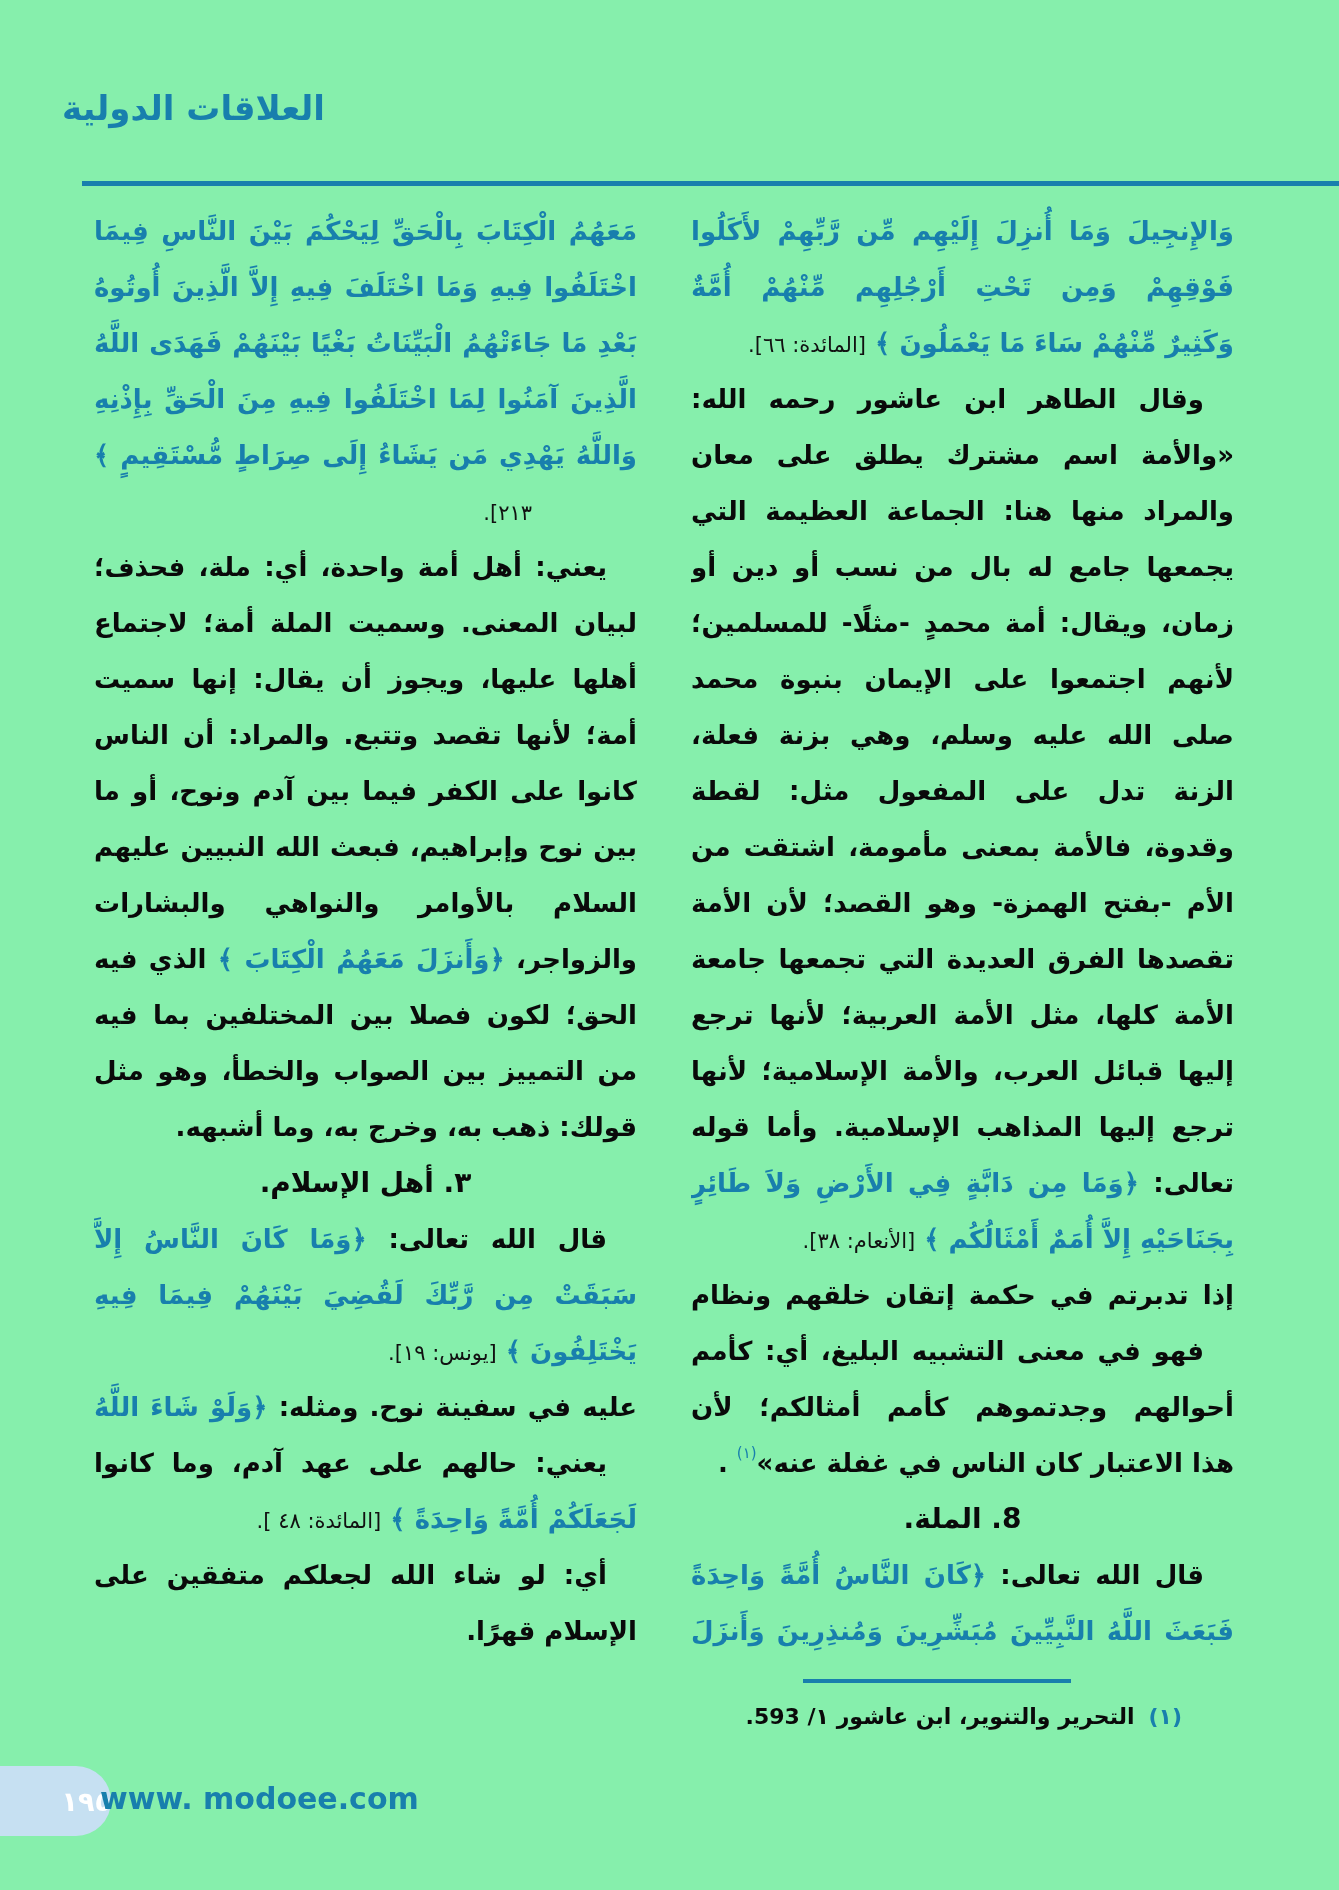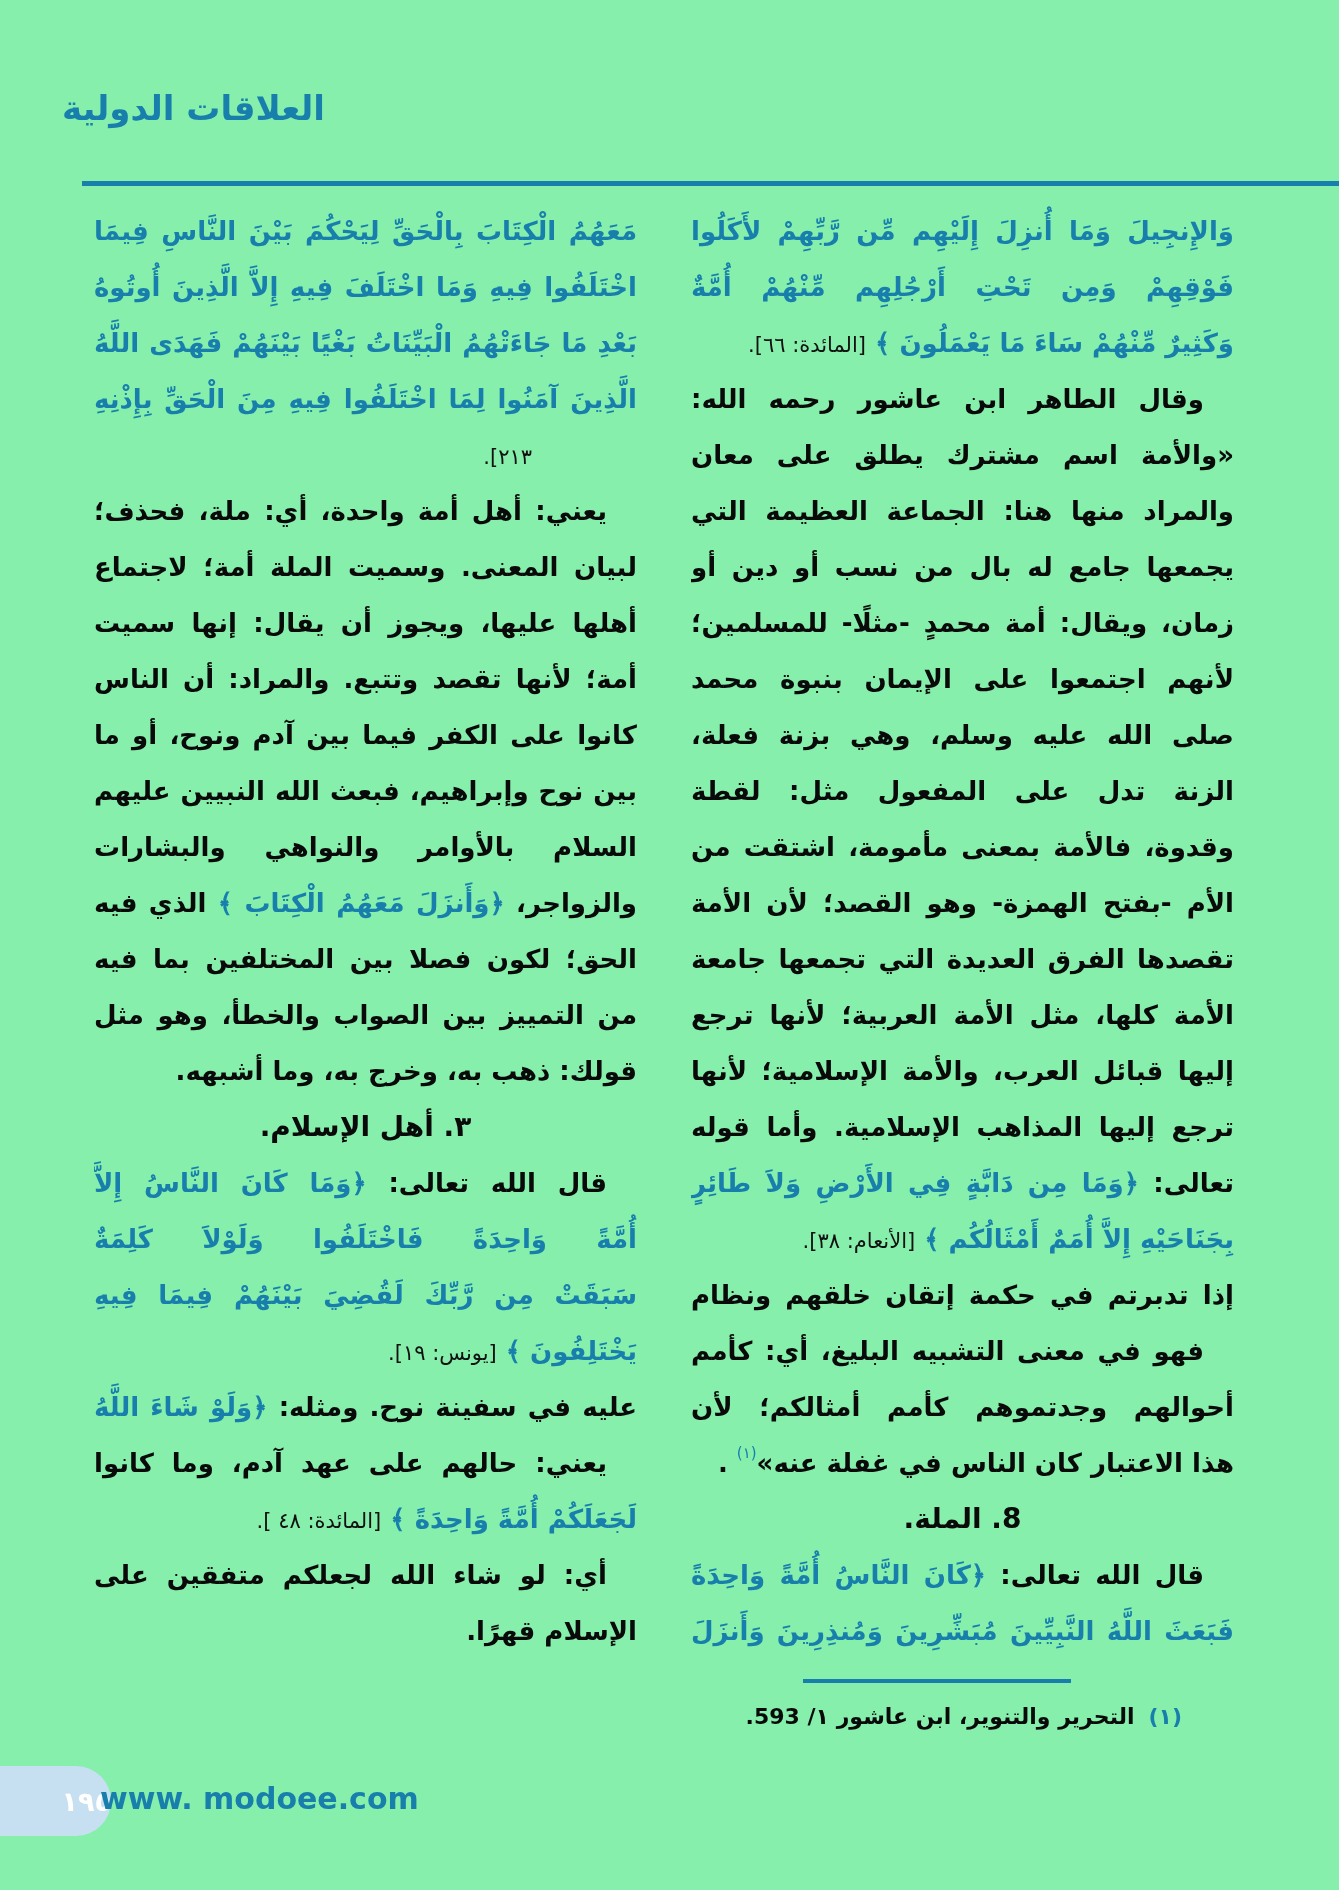--- a/index.html
+++ b/index.html
@@ -113,35 +113,35 @@
       <div class="footnote-line">
         <span class="footnote-marker">(١)</span><span>التحرير والتنوير، ابن عاشور ١/ 593.</span>
       </div>
     </div>
     <div class="col">
       <div>
           <div class="line j"><span class="seg-v">مَعَهُمُ الْكِتَابَ بِالْحَقِّ لِيَحْكُمَ بَيْنَ النَّاسِ فِيمَا</span></div>
           <div class="line j"><span class="seg-v">اخْتَلَفُوا فِيهِ وَمَا اخْتَلَفَ فِيهِ إِلاَّ الَّذِينَ أُوتُوهُ مِن</span></div>
           <div class="line j"><span class="seg-v">بَعْدِ مَا جَاءَتْهُمُ الْبَيِّنَاتُ بَغْيًا بَيْنَهُمْ فَهَدَى اللَّهُ</span></div>
           <div class="line j"><span class="seg-v">الَّذِينَ آمَنُوا لِمَا اخْتَلَفُوا فِيهِ مِنَ الْحَقِّ بِإِذْنِهِ</span></div>
+          <div class="line j"><span class="seg-v">وَاللَّهُ يَهْدِي مَن يَشَاءُ إِلَى صِرَاطٍ مُّسْتَقِيمٍ ﴾ </span></div>
           <div class="line numcont"><span class="seg-r">٢١٣].</span></div>
           <div class="line j ind"><span class="seg-b">يعني: أهل أمة واحدة، أي: ملة، فحذف؛</span></div>
           <div class="line j"><span class="seg-b">لبيان المعنى. وسميت الملة أمة؛ لاجتماع</span></div>
           <div class="line j"><span class="seg-b">أهلها عليها، ويجوز أن يقال: إنها سميت</span></div>
           <div class="line j"><span class="seg-b">أمة؛ لأنها تقصد وتتبع. والمراد: أن الناس</span></div>
           <div class="line j"><span class="seg-b">كانوا على الكفر فيما بين آدم ونوح، أو ما</span></div>
           <div class="line j"><span class="seg-b">بين نوح وإبراهيم، فبعث الله النبيين عليهم</span></div>
           <div class="line j"><span class="seg-b">السلام بالأوامر والنواهي والبشارات</span></div>
           <div class="line j"><span class="seg-b">والزواجر، </span><span class="seg-v">﴿وَأَنزَلَ مَعَهُمُ الْكِتَابَ ﴾ </span><span class="seg-b">الذي فيه</span></div>
           <div class="line j"><span class="seg-b">الحق؛ لكون فصلا بين المختلفين بما فيه</span></div>
           <div class="line j"><span class="seg-b">من التمييز بين الصواب والخطأ، وهو مثل</span></div>
           <div class="line s"><span class="seg-b">قولك: ذهب به، وخرج به، وما أشبهه.</span></div>
           <div class="line c"><span class="seg-h">٣. أهل الإسلام.</span></div>
           <div class="line j ind"><span class="seg-b">قال الله تعالى: </span><span class="seg-v">﴿وَمَا كَانَ النَّاسُ إِلاَّ</span></div>
-          <div class="line j"><span class="seg-v">أُمَّةً وَاحِدَةً فَاخْتَلَفُوا وَلَوْلاَ كَلِمَةٌ</span></div>
           <div class="line j"><span class="seg-v">سَبَقَتْ مِن رَّبِّكَ لَقُضِيَ بَيْنَهُمْ فِيمَا فِيهِ</span></div>
           <div class="line s"><span class="seg-v">يَخْتَلِفُونَ ﴾ </span><span class="seg-r">[يونس: ١٩].</span></div>
           <div class="line j"><span class="seg-b">عليه في سفينة نوح. ومثله: </span><span class="seg-v">﴿وَلَوْ شَاءَ اللَّهُ</span></div>
           <div class="line j ind"><span class="seg-b">يعني: حالهم على عهد آدم، وما كانوا</span></div>
           <div class="line s"><span class="seg-v">لَجَعَلَكُمْ أُمَّةً وَاحِدَةً ﴾ </span><span class="seg-r">[المائدة: ٤٨ ].</span></div>
           <div class="line j ind"><span class="seg-b">أي: لو شاء الله لجعلكم متفقين على</span></div>
           <div class="line s"><span class="seg-b">الإسلام قهرًا.</span></div>
         </div>
     </div>
   </div>

